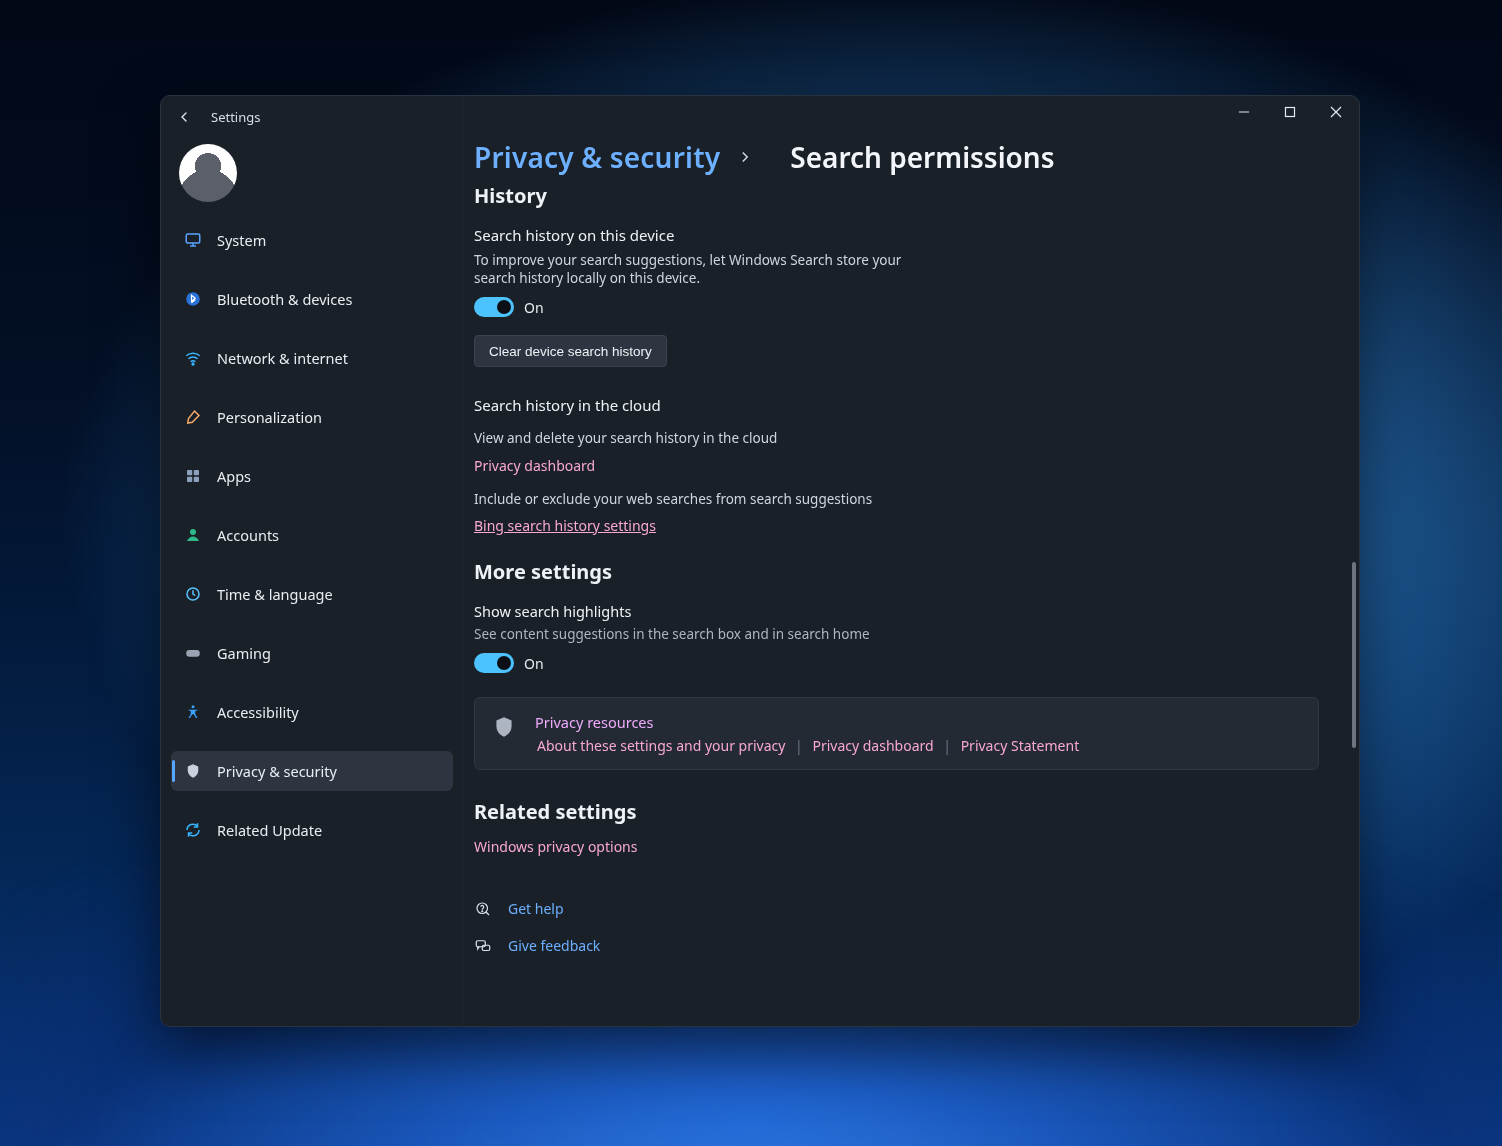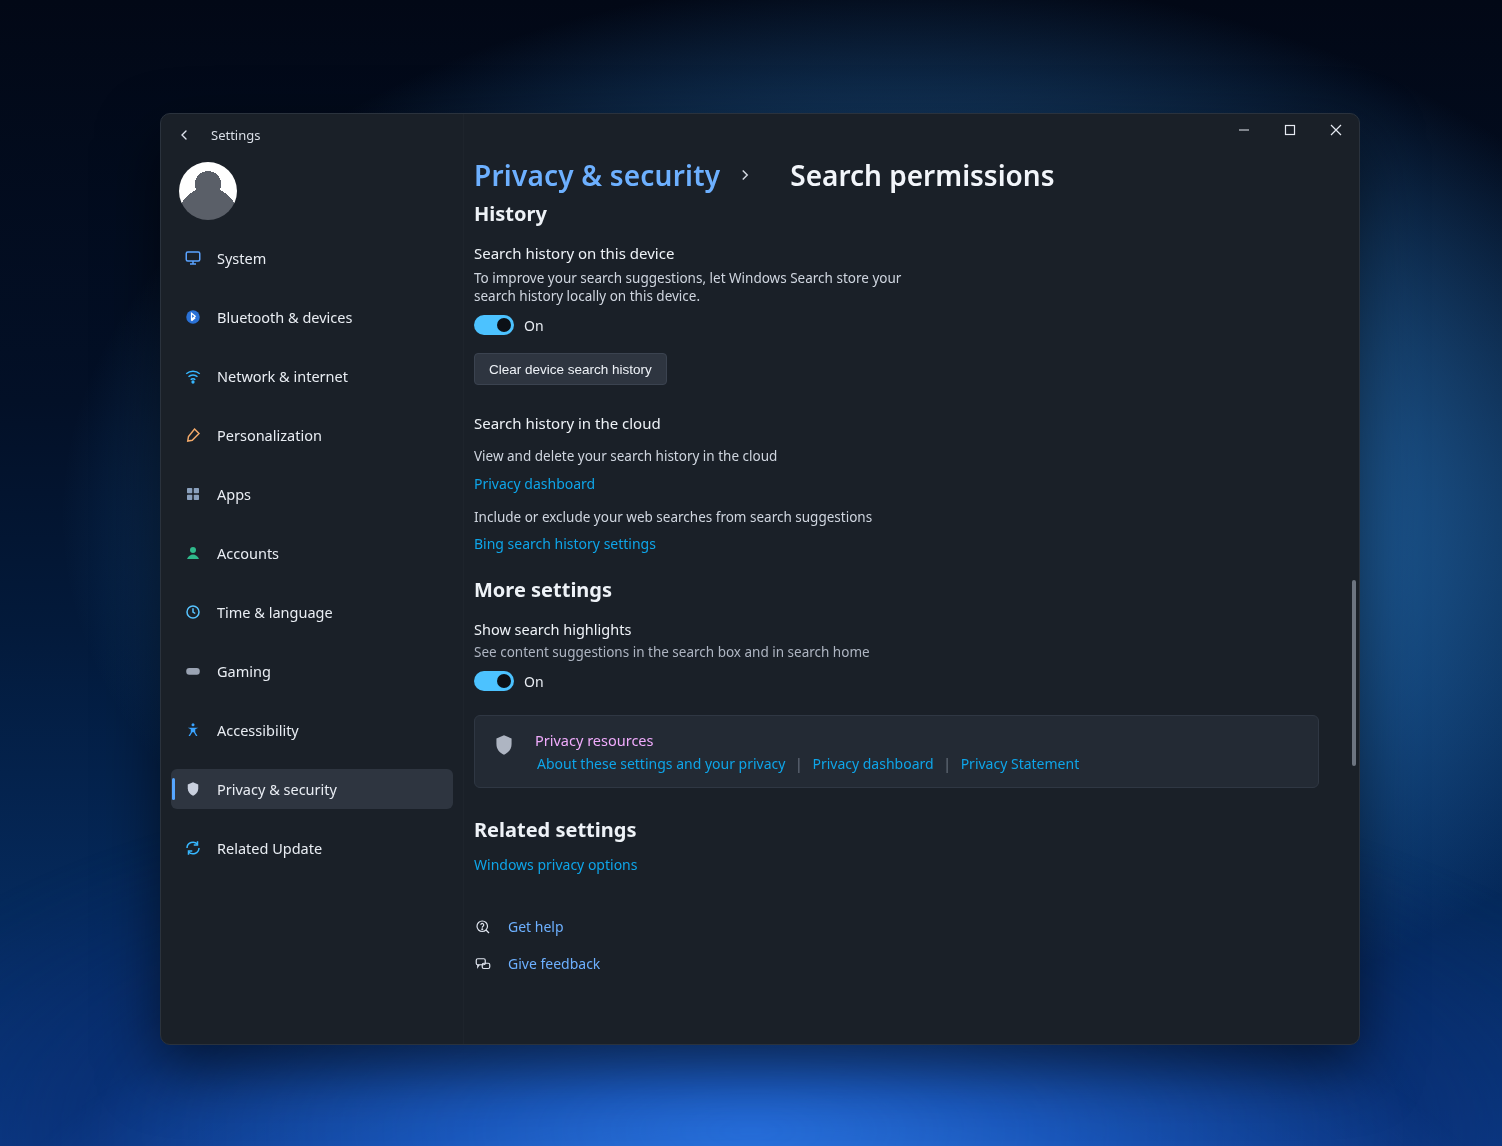--- a/index.html
+++ b/index.html
@@ -29,21 +29,21 @@
     bottom: -380px; width: 2000px; height: 900px;
     background: radial-gradient(closest-side, rgba(93,176,255,.95) 0%, rgba(40,120,240,.55) 45%, rgba(10,40,100,0) 78%);
   }
   .bloom::after {
     bottom: -250px; width: 2400px; height: 950px;
     background: radial-gradient(closest-side, rgba(35,110,230,.55) 0%, rgba(10,40,110,.35) 55%, rgba(0,0,0,0) 80%);
   }
 
   
   .window {
-    position: absolute; left: 160px; top: 113px;
+    position: absolute; left: 160px; top: 95px;
     width: 1200px; height: 932px;
     background: #1a2028;
     border: 1px solid #2a323d;
     border-radius: 10px;
     box-shadow: 0 24px 60px rgba(0,0,0,.55);
     color: #e9edf3;
     overflow: hidden;
     display: flex;
   }
   
@@ -140,22 +140,22 @@
   .toggle::after { content:""; position:absolute; right:3px; top:3px; width:14px; height:14px; background:#0c1016; border-radius:50%; }
   .toggle-label { font-size:14px; color:#e9edf3; }
 
   .btn {
     display:inline-flex; align-items:center; justify-content:center;
     height:32px; padding:0 14px; border-radius:4px;
     background:#2e3540; color:#eef2f7; border:1px solid #3b4350;
     font-size:13.5px; cursor:pointer;
   }
 
-  .link { color:#0ea5e9; font-size:14px; cursor:pointer; }
-  .link.underline { }
+  .link { color:#f9a8d4; font-size:14px; cursor:pointer; }
+  .link.underline { text-decoration: underline; }
 
   .card {
     margin-top:24px; background:#232a34; border:1px solid #2f3743;
     border-radius:6px; padding:14px 16px; display:flex; gap:18px; align-items:flex-start;
     width: 845px;
   }
   .card .shield { width:26px; height:26px; margin-top:2px; }
   .card-title { font-size:14.5px; color:#f0abfc; }
   .card-links { margin-top:4px; font-size:14px; color:#8f97a4; }
   .card-links .link { margin:0 2px; }

